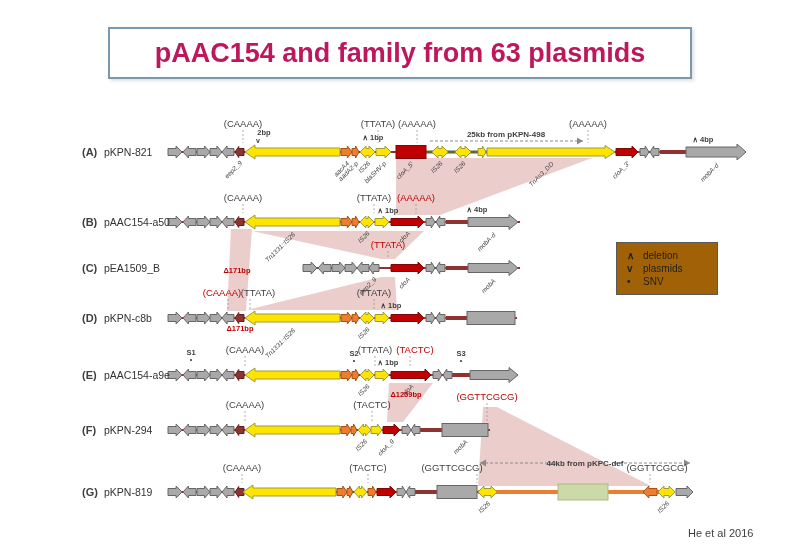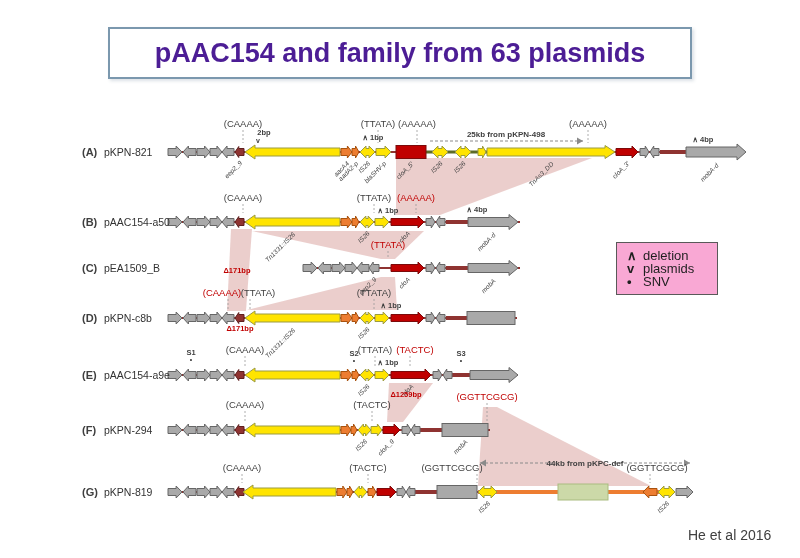--- a/index.html
+++ b/index.html
@@ -1,27 +1,27 @@
 <!DOCTYPE html>
 <html><head>
 <meta charset="utf-8">
 <style>
   html,body{margin:0;padding:0;background:#fff;}
   #stage{position:relative;width:800px;height:558px;background:#ffffff;overflow:hidden;
          font-family:"Liberation Sans",sans-serif;}
   #titlebox{position:absolute;left:108px;top:27px;width:580px;height:48px;
     border:2px solid #7b98ae;background:#ffffff;box-shadow:2px 2px 3px rgba(120,140,160,.25);
     display:flex;align-items:center;justify-content:center;
-    font-size:27px;font-weight:bold;color:#4c1d95;}
+    font-size:27px;font-weight:bold;color:#be185d;}
   #legendbox{position:absolute;left:616px;top:242px;width:90px;
-    border:1.5px solid #595959;background:#f9a8d4;padding:6px 0 6px 10px;
-    font-size:13px;color:#1f1f1f;}
+    border:1.5px solid #595959;background:#a16207;padding:6px 0 6px 10px;
+    font-size:10px;color:#1f1f1f;}
   .lg-row{line-height:13px;white-space:nowrap;}
   .lg-sym{display:inline-block;width:16px;font-weight:bold;}
-  #footer{position:absolute;left:688px;top:527px;font-size:14px;color:#404040;}
+  #footer{position:absolute;left:688px;top:527px;font-size:11px;color:#404040;}
   svg{position:absolute;left:0;top:0;}
 </style>
 </head>
 <body>
 
 <div id="stage">
   <div id="titlebox">pAAC154 and family from 63 plasmids</div>
 
   <svg id="dg" width="800" height="558" viewBox="0 0 800 558">
       <polygon points="396,158 592,158 440,215 396,215" fill="#dba5a3" opacity="0.55"></polygon>

